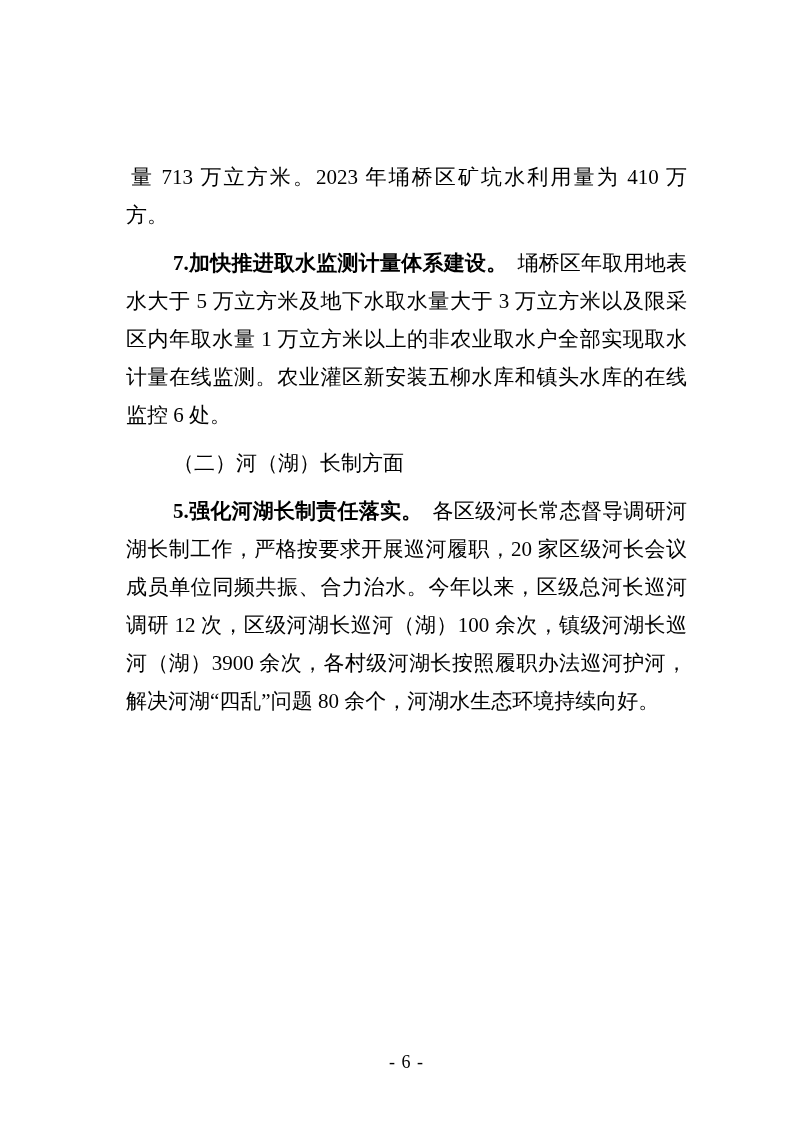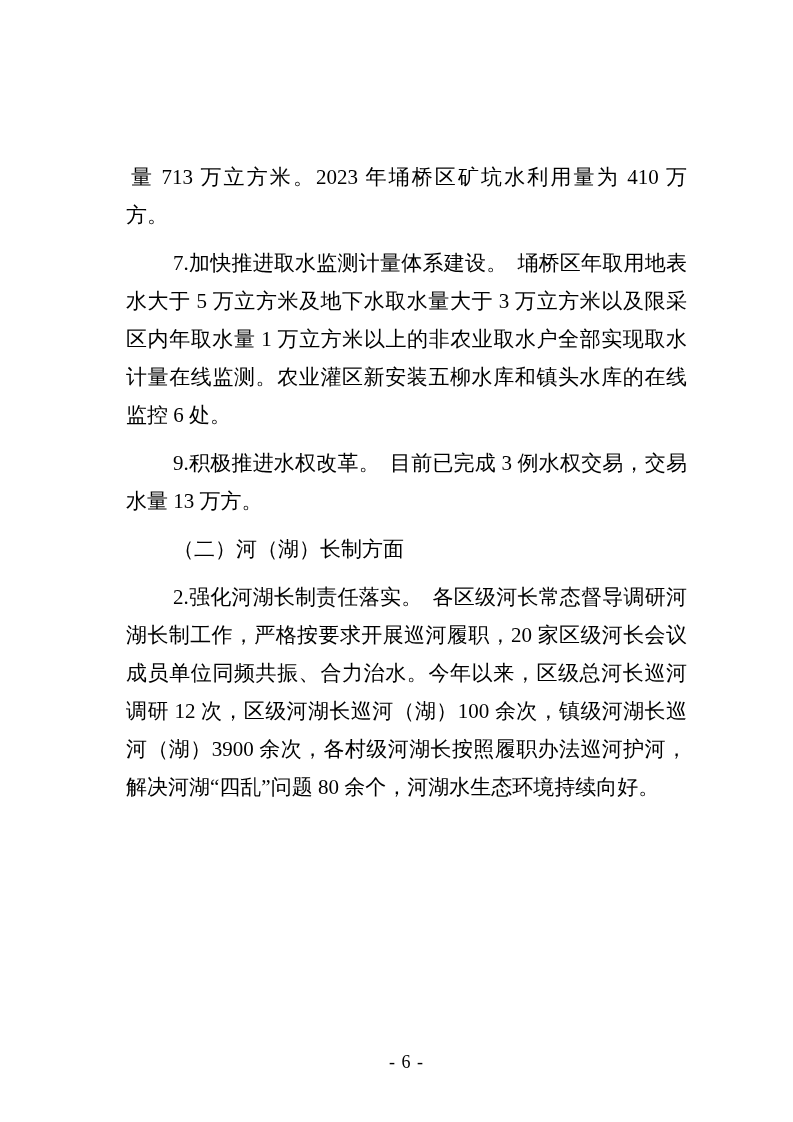--- a/index.html
+++ b/index.html
@@ -18,21 +18,21 @@
     position: absolute;
     top: 138px;
     left: 106px;
     width: 581px;
     font-size: 21px;
     line-height: 38px;
     text-align: justify;
   }
   .para { text-indent: 2em; }
   .para.continuation { text-indent: 0; }
-  .lead { font-weight: normal; }
+  .lead { font-weight: bold; }
   .para.heading { font-weight: normal; }
   .page-number {
     position: absolute;
     bottom: 54px;
     left: 0;
     width: 100%;
     text-align: center;
     font-size: 18px;
     letter-spacing: 1px;
     color: #000000;
@@ -42,23 +42,22 @@
 <body>
 
 <div class="page">
   <div class="text-body">
 
     <p class="para continuation"><span>量 713 万立方米。2023 年埇桥区矿坑水利用量为 410 万方。</span></p>
 
     <p class="para"><span class="lead">7.加快推进取水监测计量体系建设。</span><span>埇桥区年取用地表水大于 5 万立方米及地下水取水量大于 3 万立方米以及限采区内年取水量 1 万立方米以上的非农业取水户全部实现取水计量在线监测。农业灌区新安装五柳水库和镇头水库的在线监控 6 处。</span></p>
 
 
-    <p class="para"><span class="lead">9.积极推进水权改革。</span><span>目前已完成 3 例水权交易，交易水量 13 万方。</span></p>
 
     <p class="para heading"><span>（二）河（湖）长制方面</span></p>
 
-    <p class="para"><span class="lead">2.强化河湖长制责任落实。</span><span>各区级河长常态督导调研河湖长制工作，严格按要求开展巡河履职，20 家区级河长会议成员单位同频共振、合力治水。今年以来，区级总河长巡河调研 12 次，区级河湖长巡河（湖）100 余次，镇级河湖长巡河（湖）3900 余次，各村级河湖长按照履职办法巡河护河，解决河湖“四乱”问题 80 余个，河湖水生态环境持续向好。</span></p>
+    <p class="para"><span class="lead">5.强化河湖长制责任落实。</span><span>各区级河长常态督导调研河湖长制工作，严格按要求开展巡河履职，20 家区级河长会议成员单位同频共振、合力治水。今年以来，区级总河长巡河调研 12 次，区级河湖长巡河（湖）100 余次，镇级河湖长巡河（湖）3900 余次，各村级河湖长按照履职办法巡河护河，解决河湖“四乱”问题 80 余个，河湖水生态环境持续向好。</span></p>
 
 
   </div>
 
   <div class="page-number">- 6 -</div>
 </div>
 
 </body></html>

